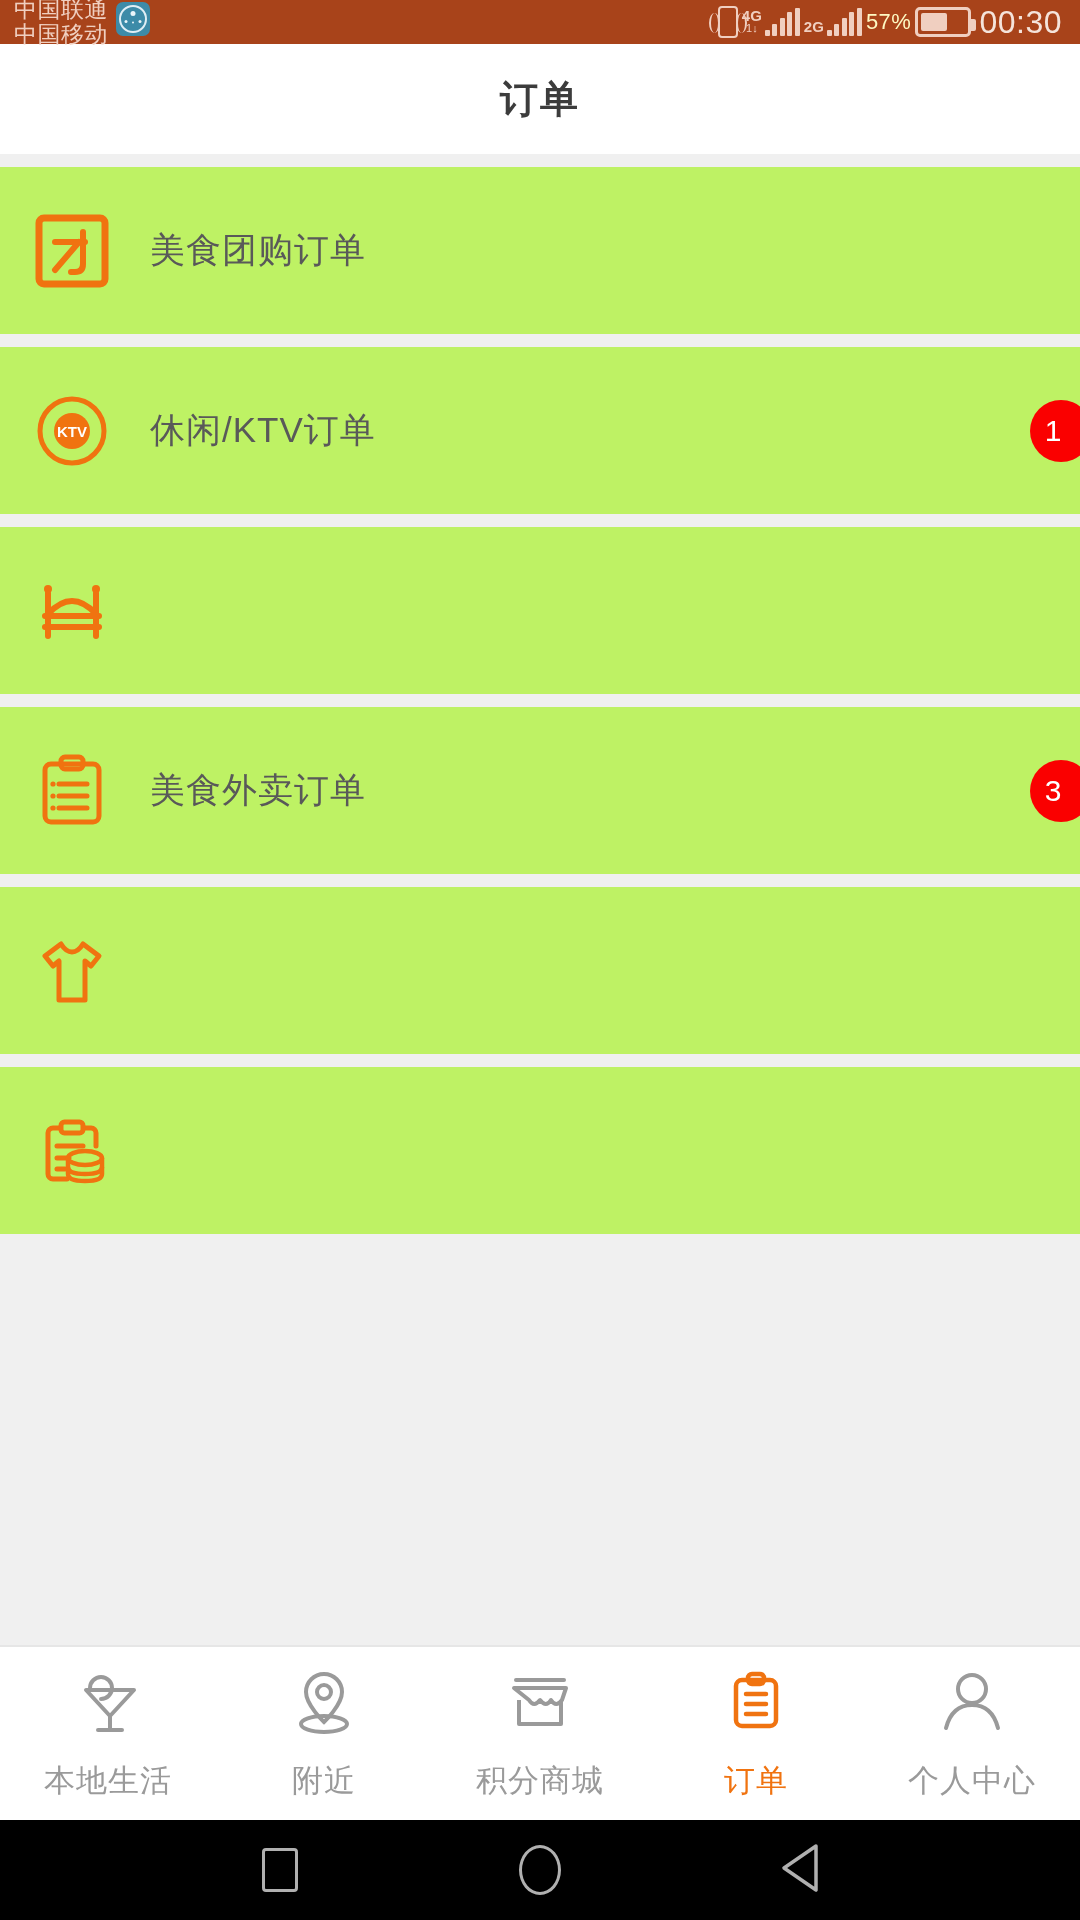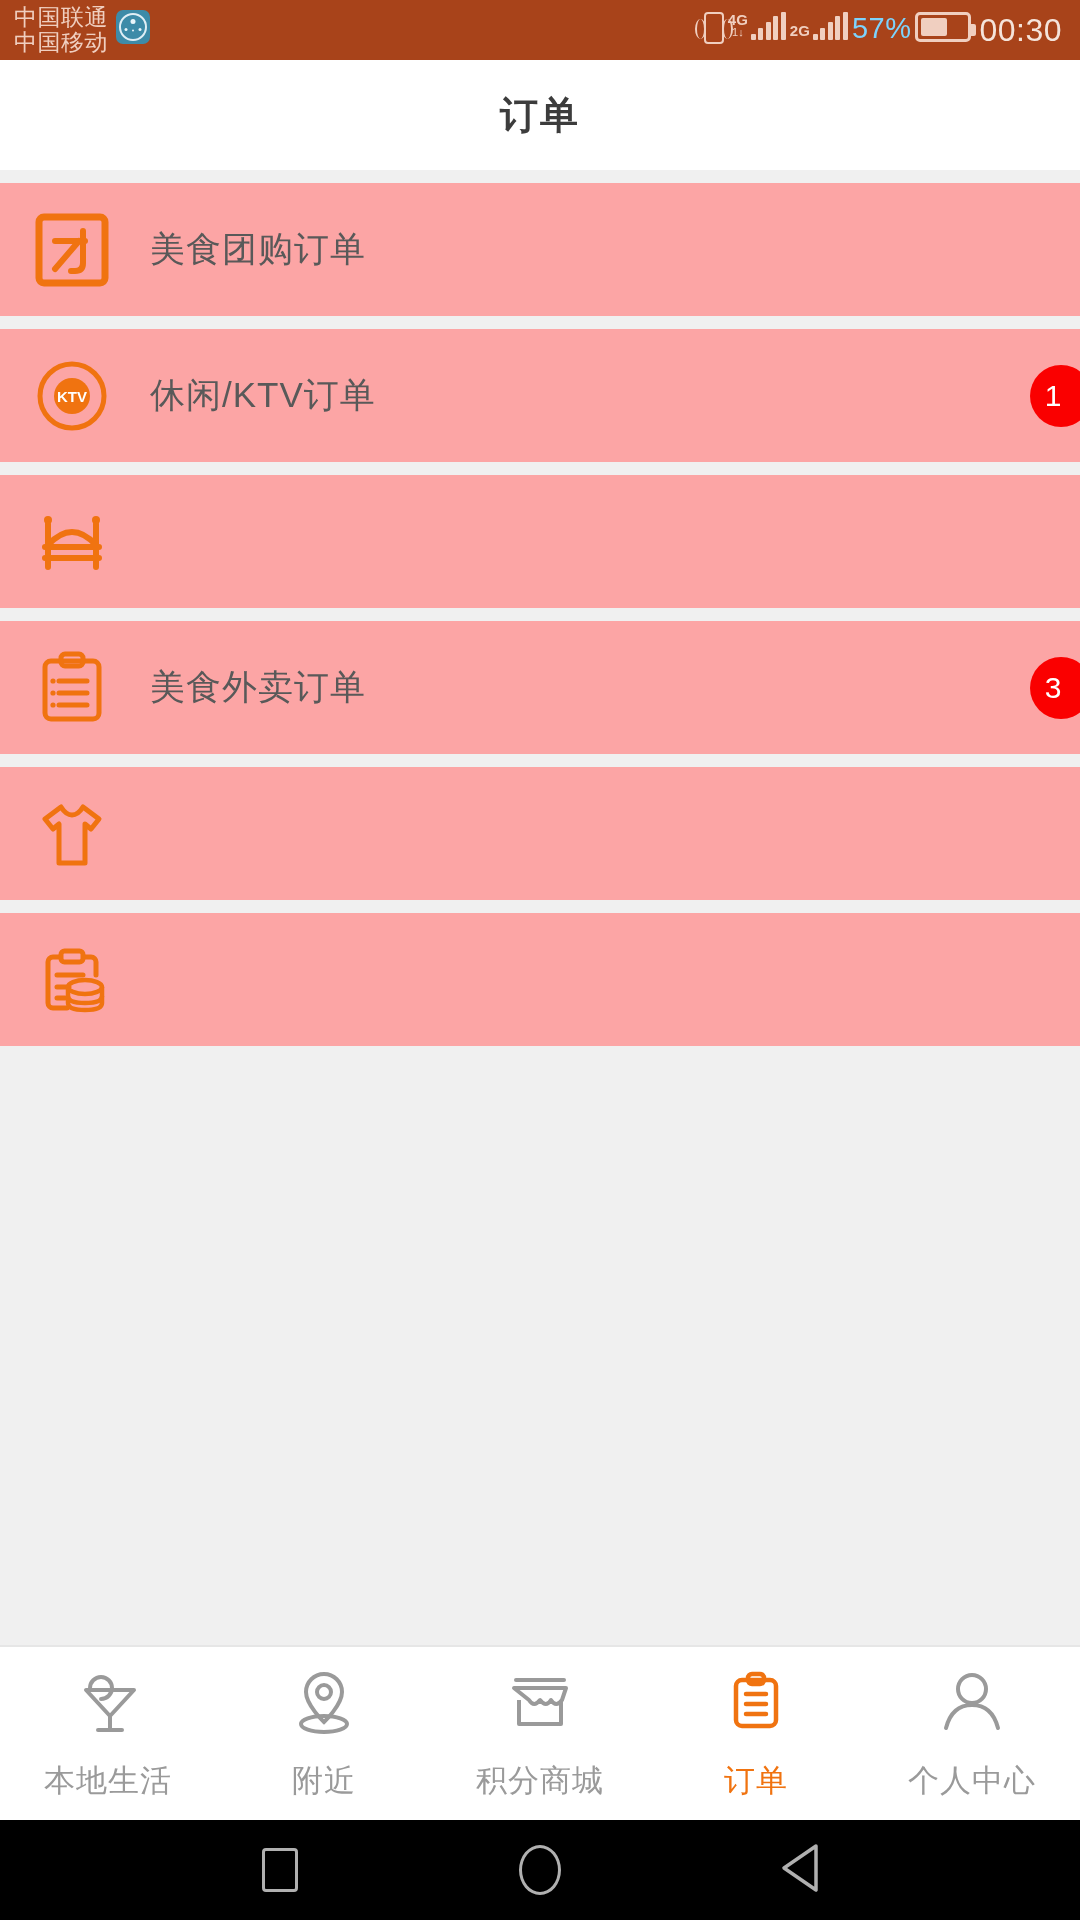--- a/index.html
+++ b/index.html
@@ -5,21 +5,21 @@
   * { margin:0; padding:0; box-sizing:border-box; }
   html, body {
     width:1080px; height:1920px;
     font-family:"Liberation Sans", "DejaVu Sans", sans-serif;
     background:#ffffff; overflow:hidden;
   }
   #screen { position:relative; width:1080px; height:1920px; background:#f0f0f0; }
 
   
   .statusbar {
-    height:60px; background:#a8431a; color:#f2d9cc;
+    height:44px; background:#a8431a; color:#f2d9cc;
     display:flex; align-items:center; justify-content:space-between;
     padding:0 18px 0 14px; position:relative;
   }
   .carriers { display:flex; align-items:flex-start; gap:8px; line-height:1.0; }
   .carrier-names { display:flex; flex-direction:column; gap:2px; }
   .carrier-names span { font-size:23px; color:#f0cfc0; letter-spacing:0.5px; }
   .gov-badge {
     width:34px; height:34px; background:#3d8ba8; border-radius:7px;
     position:relative; margin-top:4px; flex:none;
   }
@@ -27,60 +27,60 @@
     content:""; position:absolute; left:50%; top:50%;
     width:24px; height:24px; border:2px solid #dfeef5; border-radius:50%;
     transform:translate(-50%,-50%);
   }
   .gov-badge::after {
     content:""; position:absolute; left:50%; top:9px;
     width:5px; height:5px; background:#eaf5fa; border-radius:50%;
     transform:translateX(-50%);
     box-shadow:-7px 8px 0 -1px #eaf5fa, 7px 8px 0 -1px #eaf5fa, 0 9px 0 -1.5px #eaf5fa;
   }
-  .status-right { display:flex; align-items:flex-start; gap:4px; }
+  .status-right { display:flex; align-items:center; gap:4px; }
   .st-ico { display:flex; align-items:center; }
   .vibrate {
     width:20px; height:32px; border:2.5px solid #f0cfc0; border-radius:4px;
     position:relative;
   }
   .vibrate::before, .vibrate::after {
     content:""; position:absolute; top:5px; width:7px; height:20px;
     border-left:2.5px solid #f0cfc0; border-right:2.5px solid #f0cfc0;
     border-radius:50%;
   }
   .vibrate::before { left:-11px; } .vibrate::after { right:-11px; }
   .sig-group { display:flex; align-items:flex-end; gap:3px; }
   .gen-label { display:flex; flex-direction:column; align-items:center;
     font-size:15px; font-weight:bold; line-height:1.0; color:#f0cfc0; margin-bottom:2px; }
   .gen-label .sub { font-size:11px; font-weight:normal; }
   .bars { display:flex; align-items:flex-end; gap:2.5px; height:28px; }
   .bars i { width:5px; background:#f0cfc0; display:block; border-radius:1px; }
   .bars i:nth-child(1){height:6px}.bars i:nth-child(2){height:12px}
   .bars i:nth-child(3){height:18px}.bars i:nth-child(4){height:24px}
   .bars i:nth-child(5){height:28px}
-  .batt-pct { font-size:29px; color:#7dd3fc; letter-spacing:0.5px; }
+  .batt-pct { font-size:22px; color:#fef9c3; letter-spacing:0.5px; }
   .battery { width:56px; height:30px; border:3px solid #f0cfc0; border-radius:5px;
     position:relative; display:flex; align-items:center; padding:3px; }
   .battery::after { content:""; position:absolute; right:-8px; top:9px;
     width:5px; height:12px; background:#f0cfc0; border-radius:0 2px 2px 0; }
   .battery .fill { height:100%; background:#f0cfc0; border-radius:2px; }
   .clock { font-size:32px; color:#f5e4db; letter-spacing:0.5px; margin-left:4px; }
 
   
   .header {
     height:110px; background:#ffffff; display:flex;
     align-items:center; justify-content:center;
   }
   .header h1 { font-size:38px; color:#3c3c3c; font-weight:bold; letter-spacing:2px; }
 
   
   .gap { height:13px; background:#f0f0f0; }
   .row {
-    height:133px; background:#fca5a5; display:flex; align-items:center;
+    height:167px; background:#bef264; display:flex; align-items:center;
     padding-left:30px; position:relative;
   }
   .row-icon { width:84px; height:84px; flex:none; display:flex;
     align-items:center; justify-content:center; }
   .row-label { font-size:35px; color:#595959; margin-left:36px; letter-spacing:1px; }
   .badge {
     position:absolute; right:-12px; top:50%; transform:translateY(-50%);
     width:62px; height:62px; border-radius:50%; background:#fa0000;
     color:#ffffff; font-size:30px; display:flex; align-items:center;
     justify-content:center; padding-right:16px;

